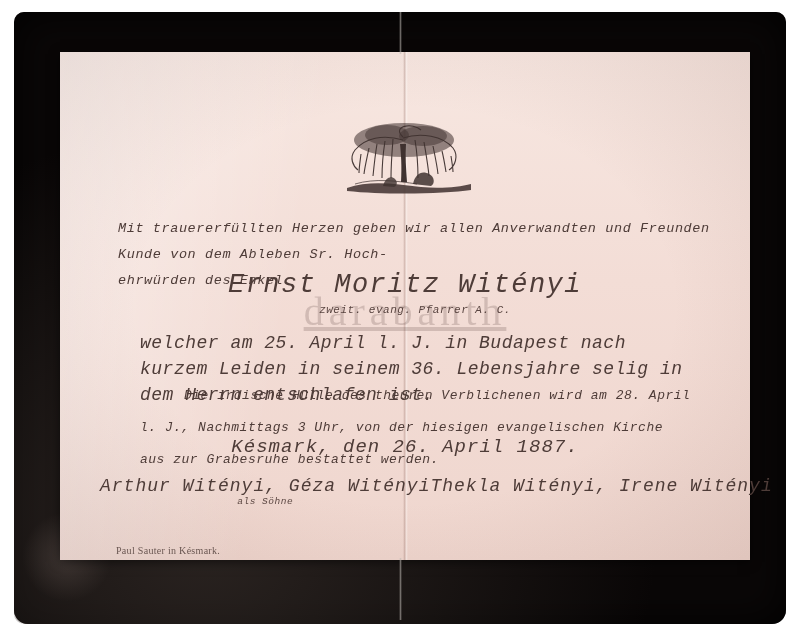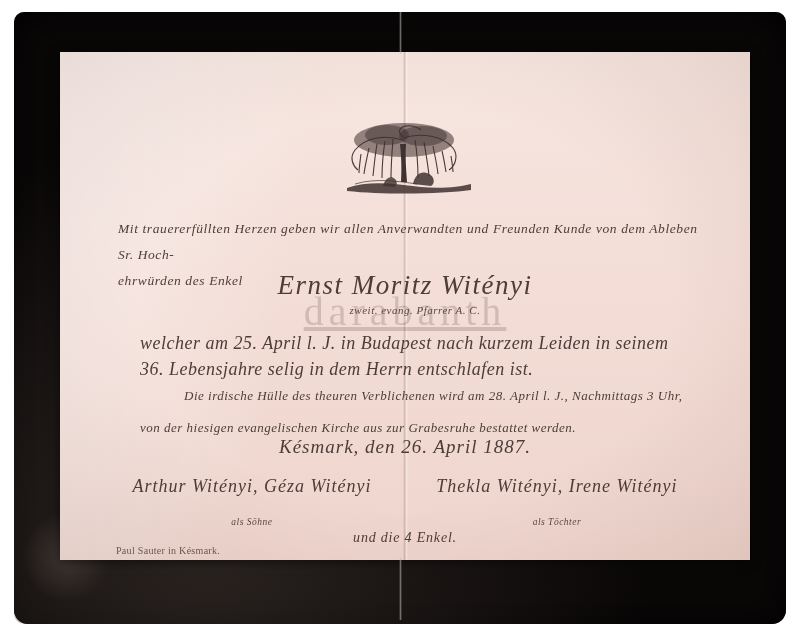--- a/index.html
+++ b/index.html
@@ -96,21 +96,21 @@
   #vignette {
     position: absolute;
     left: 0;
     right: 0;
     top: 52px;
     display: flex;
     justify-content: center;
   }
 
   .script {
-    font-family: Liberation Serif, serif;
+    font-family: Liberation Mono, monospace;
     font-style: italic;
     color: #4e3c38;
   }
 
   #intro {
     position: absolute;
     left: 58px;
     right: 40px;
     top: 164px;
     font-size: 13.5px;
@@ -180,21 +180,21 @@
   }
   .sign-col { text-align: center; }
   .sign-names {
     font-size: 18px;
     letter-spacing: 1px;
     white-space: nowrap;
   }
   .sign-role {
     font-size: 9.5px;
     letter-spacing: 0.5px;
-    margin-top: 20px;
+    margin-top: 0;
     color: #5c4843;
   }
 
   #grandchildren {
     position: absolute;
     left: 0; right: 0;
     top: 478px;
     text-align: center;
     font-size: 14px;
     letter-spacing: 0.8px;
@@ -301,25 +301,23 @@
 
       <div id="place-date" class="script">Késmark, den 26. April 1887.</div>
 
       <div id="signers">
         <div class="sign-col">
           <div class="sign-names script">Arthur Witényi, Géza Witényi</div>
           <div class="sign-role script">als Söhne</div>
         </div>
         <div class="sign-col">
           <div class="sign-names script">Thekla Witényi, Irene Witényi</div>
-          <div class="sign-role script">als Töchter</div>
         </div>
       </div>
 
-      <div id="grandchildren" class="script">und die 4 Enkel.</div>
 
       <div id="printer">Paul Sauter in Késmark.</div>
 
       <div id="watermark">darabanth</div>
     </div>
   </div>
 
   <div id="fold-outer-top"></div>
   <div id="fold-outer-bottom"></div>
 </div>

